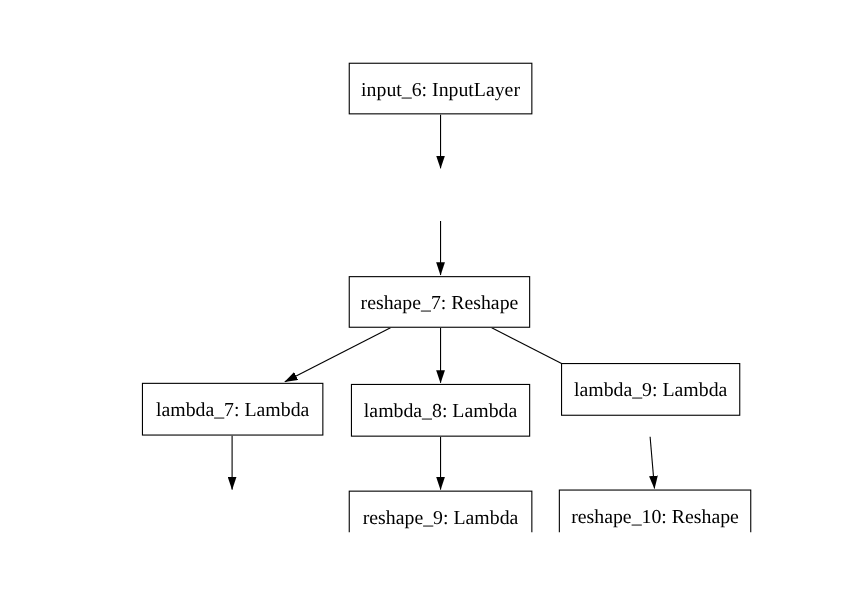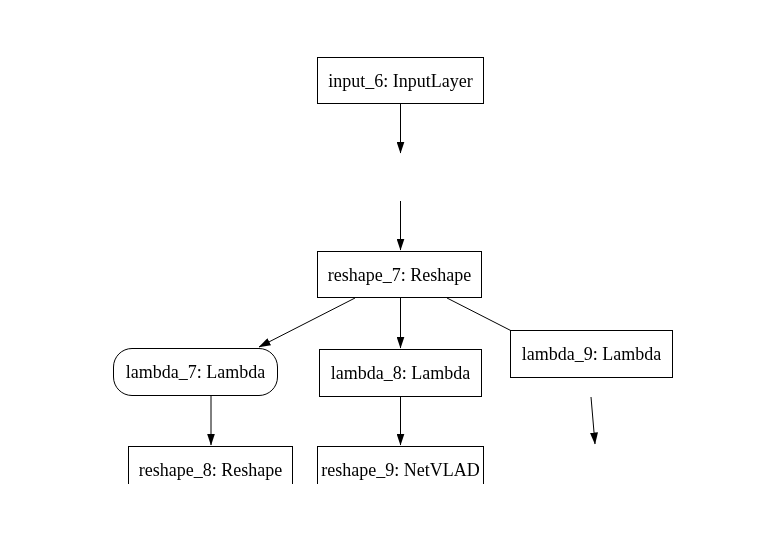--- a/index.html
+++ b/index.html
@@ -54,24 +54,24 @@
     <line x1="211" y1="396" x2="211" y2="445" stroke="#000000" stroke-width="1" marker-end="url(#arrow)"></line>
     <line x1="400.5" y1="397" x2="400.5" y2="445" stroke="#000000" stroke-width="1" marker-end="url(#arrow)"></line>
     <line x1="591" y1="397" x2="595" y2="444" stroke="#000000" stroke-width="1" marker-end="url(#arrow)"></line>
   </svg>
 
   <div class="node" style="left:317px; top:57px;  width:167px; height:47px;">input_6: InputLayer</div>
 
 
   <div class="node" style="left:317px; top:251px; width:165px; height:47px;">reshape_7: Reshape</div>
 
-  <div class="node" style="left:113px; top:348px; width:165px; height:48px;border-radius:19px;">lambda_7: Lambda</div>
+  <div class="node" style="left:129px; top:348px; width:165px; height:48px;">lambda_7: Lambda</div>
 
   <div class="node" style="left:319px; top:349px; width:163px; height:48px;text-align:right;">lambda_8: Lambda</div>
 
   <div class="node" style="left:510px; top:330px; width:163px; height:48px;">lambda_9: Lambda</div>
 
-  <div class="node" style="left:128px; top:446px; width:165px; height:47px;">reshape_8: Reshape</div>
 
-  <div class="node" style="left:317px; top:446px; width:167px; height:47px;">reshape_9: NetVLAD</div>
+  <div class="node" style="left:317px; top:446px; width:167px; height:47px;">reshape_9: Lambda</div>
 
+  <div class="node" style="left:508px; top:445px; width:175px; height:47px;">reshape_10: Reshape</div>
 
 </div>
 
 </body></html>

